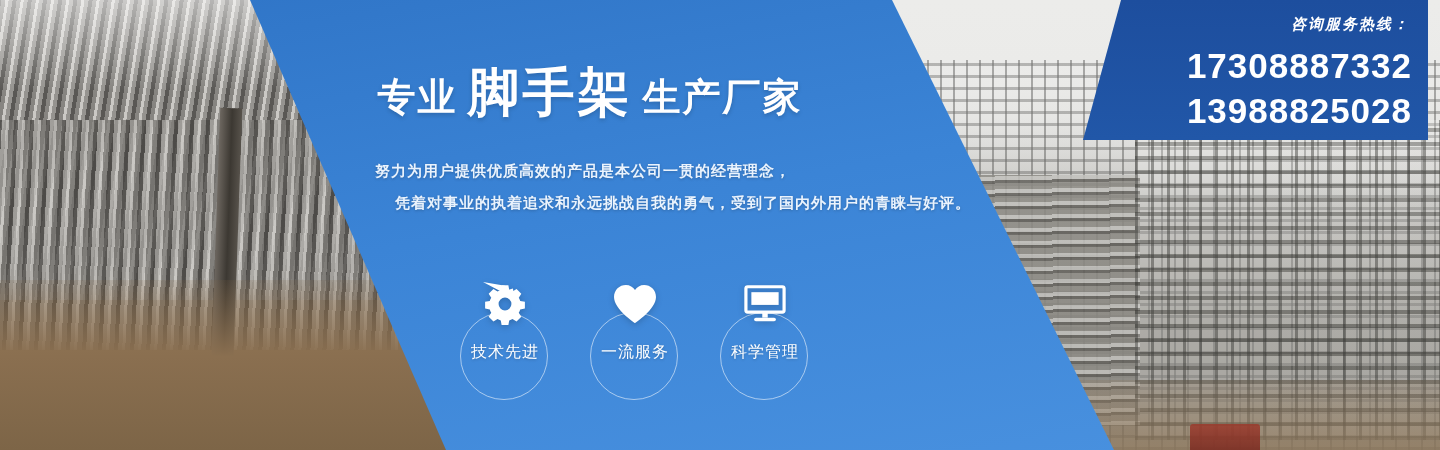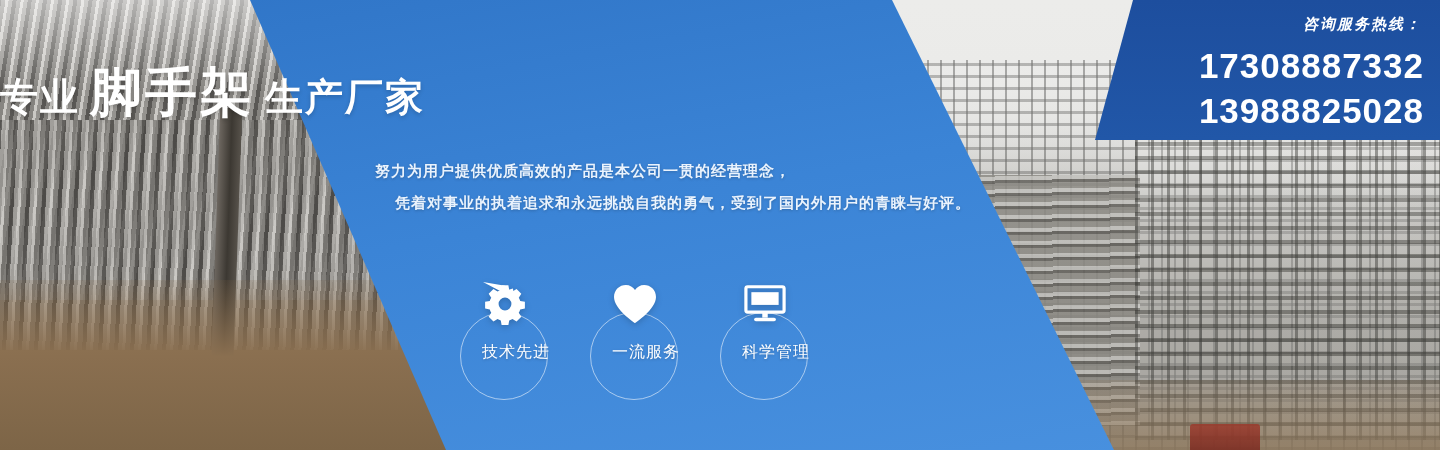--- a/index.html
+++ b/index.html
@@ -101,21 +101,21 @@
   #blue-panel{
     position:absolute;inset:0;
     background:linear-gradient(170deg,#2f74c6 0%,#3b84d6 45%,#4a92e0 100%);
     clip-path:polygon(250px 0, 892px 0, 1114px 450px, 446px 450px);
     -webkit-clip-path:polygon(250px 0, 892px 0, 1114px 450px, 446px 450px);
   }
 
   
   #headline{
     position:absolute;left:0;top:58px;width:1180px;
-    text-align:left;color:#ffffff;
+    text-align:center;color:#ffffff;
     text-shadow:0 2px 4px rgba(0,0,0,.18);
     white-space:nowrap;
   }
   #headline .t-small{font-size:38px;font-weight:bold;letter-spacing:2px;}
   #headline .t-big{font-size:52px;font-weight:bold;letter-spacing:3px;margin:0 10px;}
 
   .sub{
     position:absolute;color:#eaf3fd;font-size:15px;letter-spacing:1px;
     text-shadow:0 1px 3px rgba(0,0,0,.22);white-space:nowrap;font-weight:bold;text-align:center;
   }
@@ -132,28 +132,28 @@
     position:absolute;left:0;top:0;width:88px;height:88px;
     border:1px solid rgba(255,255,255,.55);border-radius:50%;
     box-sizing:border-box;
   }
   .feature .ico{
     position:absolute;left:50%;top:-32px;transform:translateX(-50%);
     width:48px;height:48px;display:flex;align-items:center;justify-content:center;
   }
   .feature .ico svg{display:block;filter:drop-shadow(0 2px 3px rgba(0,0,0,.18));}
   .feature .cap{
-    position:absolute;left:0;right:0;top:30px;text-align:right;
+    position:absolute;left:0;right:0;top:30px;text-align:center;
     color:#ffffff;font-size:16px;letter-spacing:1px;white-space:nowrap;
     text-shadow:0 1px 3px rgba(0,0,0,.2);
   }
 
   
   #hotline{
-    position:absolute;right:0;top:0;width:345px;height:140px;
+    position:absolute;right:12px;top:0;width:345px;height:140px;
     background:linear-gradient(to bottom,#1d4e9e,#2157a8);
     clip-path:polygon(38px 0, 345px 0, 345px 140px, 0 140px);
     -webkit-clip-path:polygon(38px 0, 345px 0, 345px 140px, 0 140px);
   }
   #hotline .hl-label{
     position:absolute;right:18px;top:15px;
     color:#ffffff;font-size:15px;font-style:italic;font-weight:bold;
     letter-spacing:2px;white-space:nowrap;
   }
   #hotline .hl-num{

